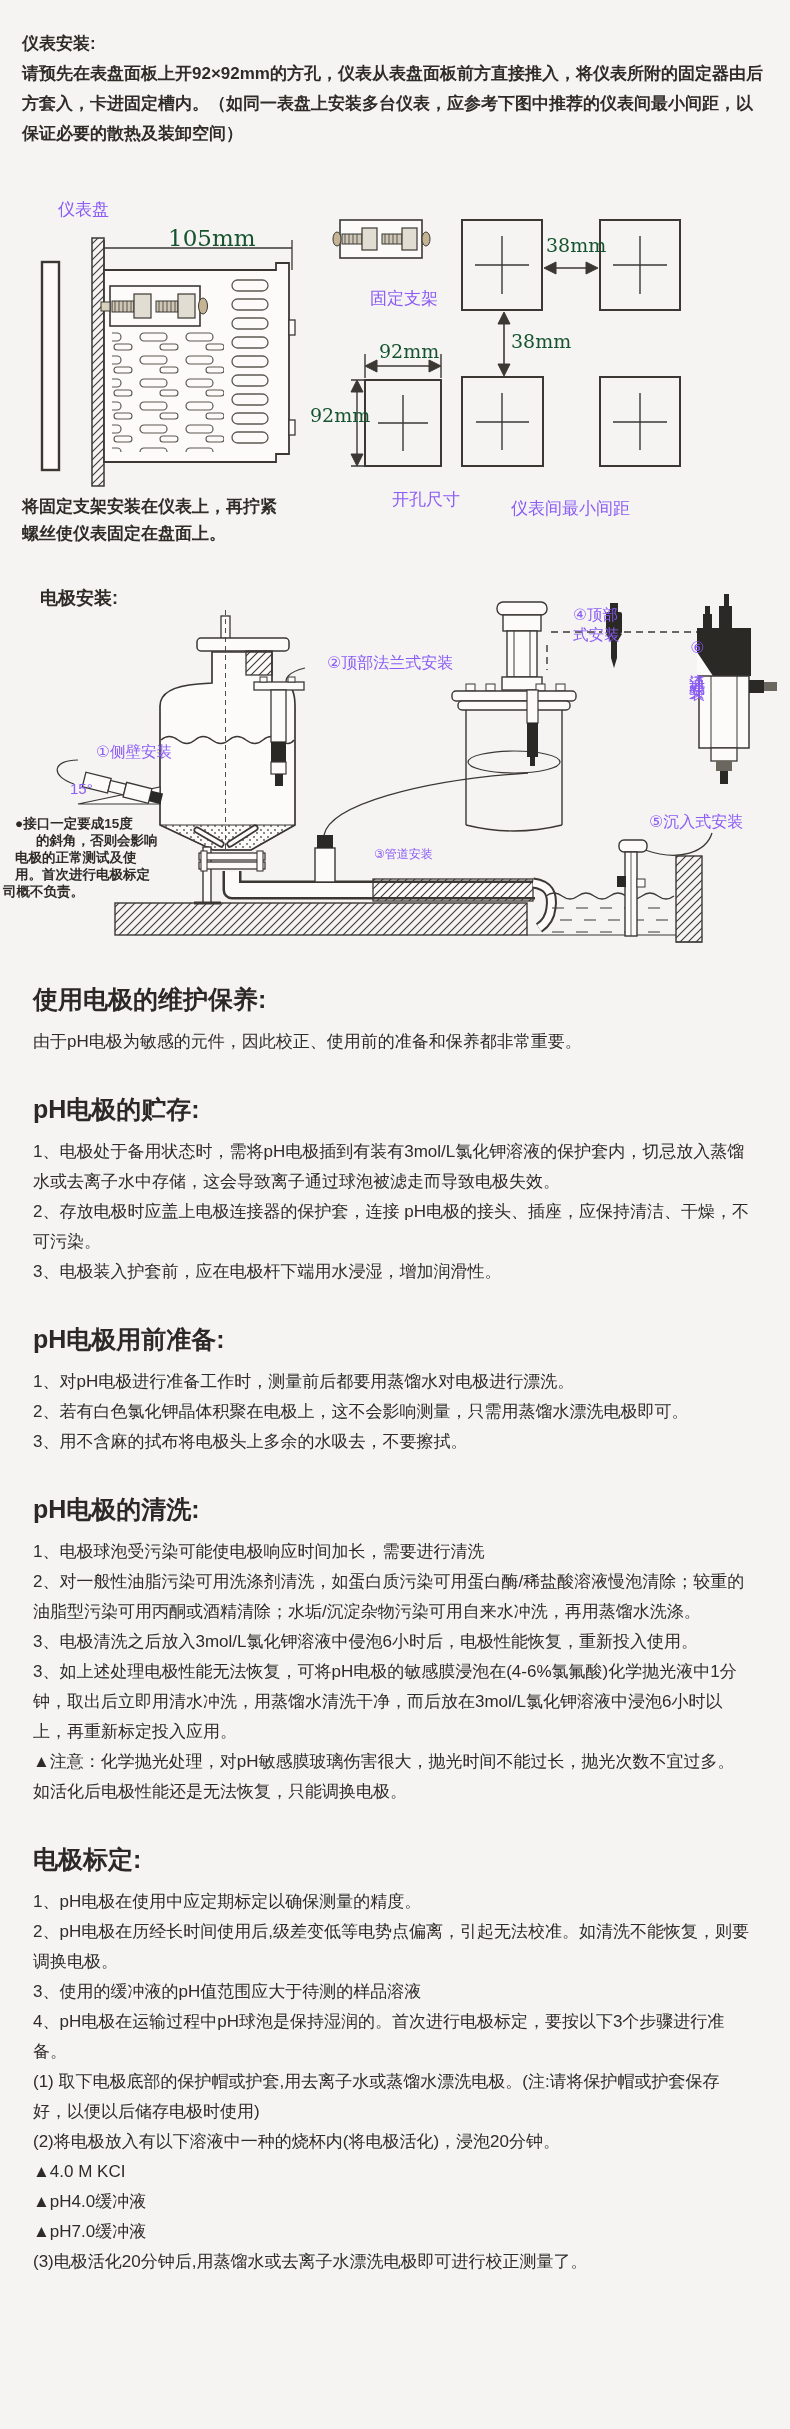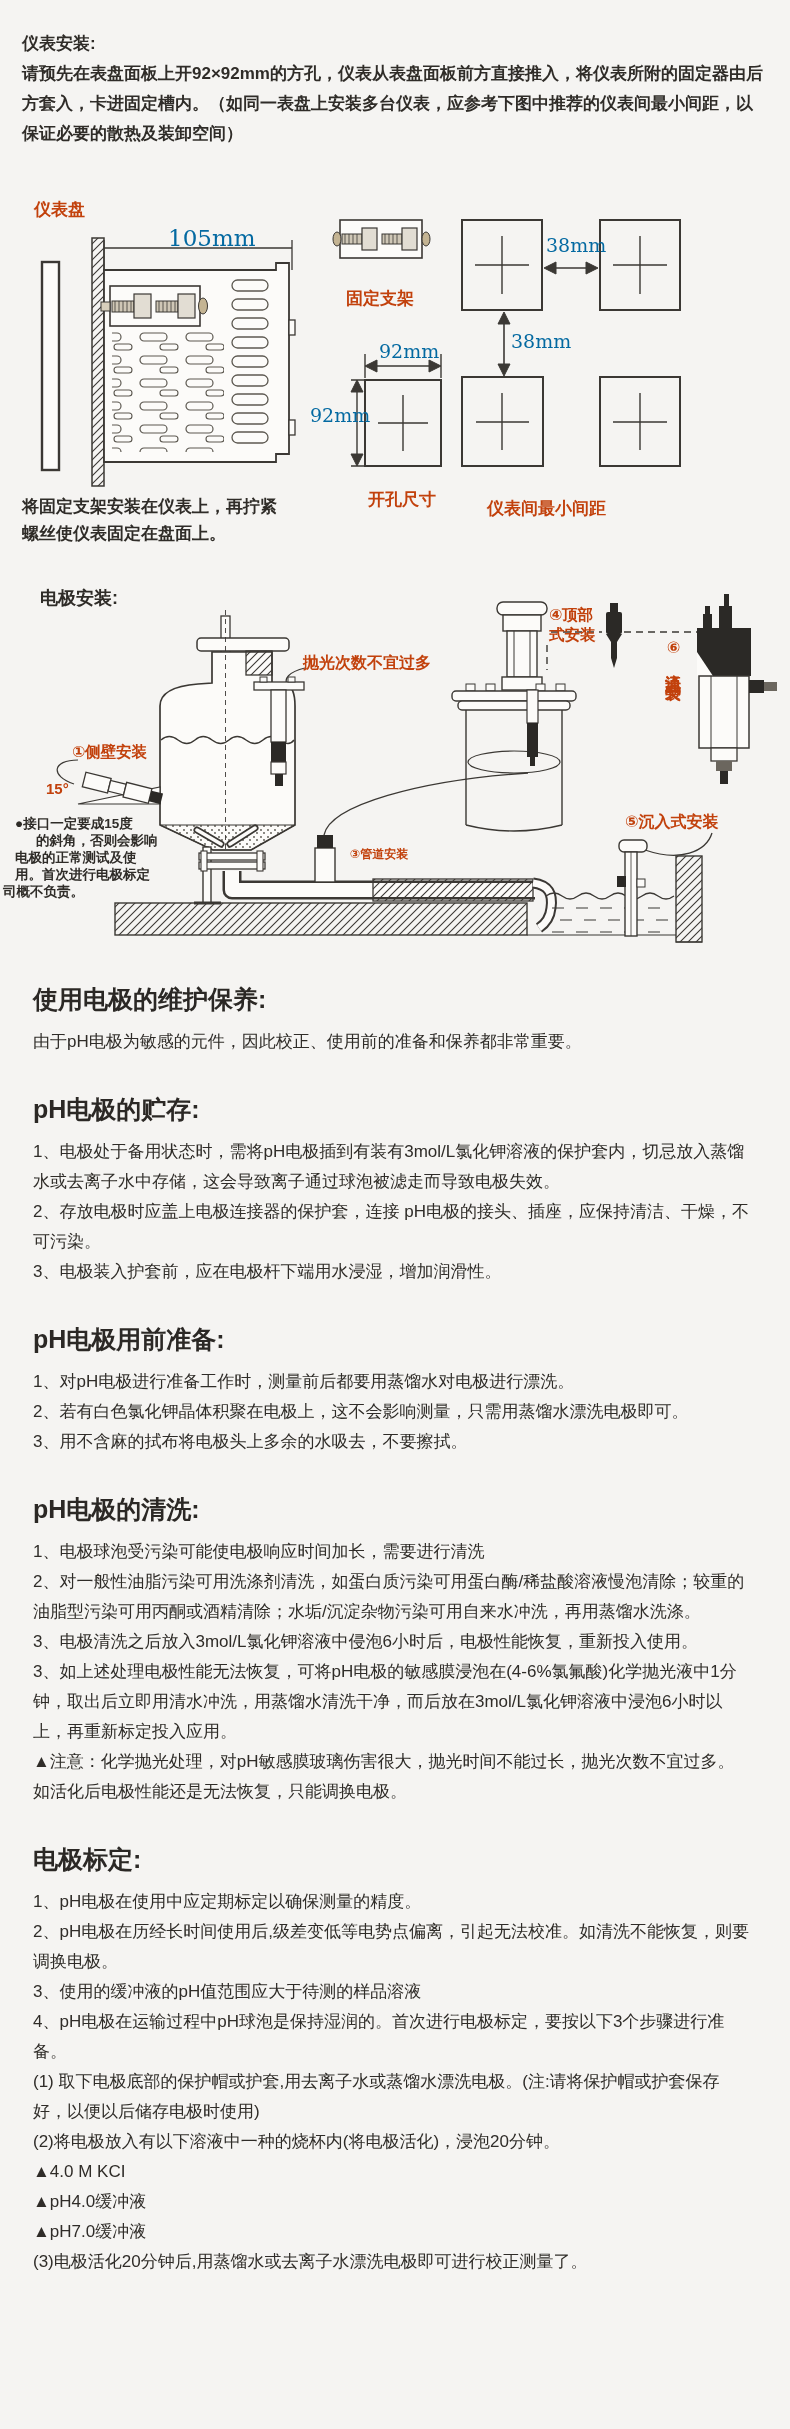--- a/index.html
+++ b/index.html
@@ -5,23 +5,23 @@
   html,body{margin:0;padding:0;}
   body{
     width:790px;height:2429px;position:relative;overflow:hidden;
     background:#f5f4f2;color:#2f2c28;
     font-family:"Liberation Sans","DejaVu Sans",sans-serif;
   }
   .abs{position:absolute;}
   .h-small{font-size:17px;font-weight:700;}
   .bodytext{font-size:17px;font-weight:600;line-height:30px;width:745px;}
   .diagram{position:absolute;left:0;width:790px;}
-  .dlabel{position:absolute;font-size:15.5px;font-weight:700;white-space:nowrap;color:#c2410c;}
+  .dlabel{position:absolute;font-size:15.5px;font-weight:400;white-space:nowrap;color:#8b5cf6;margin-left:24px;}
   .dlabel.big{font-size:17px;}
-  .dim{position:absolute;font-family:"DejaVu Serif","Liberation Serif",serif;font-weight:400;white-space:nowrap;color:#0369a1;}
+  .dim{position:absolute;font-family:"DejaVu Serif","Liberation Serif",serif;font-weight:400;white-space:nowrap;color:#14532d;}
   .note2{position:absolute;font-size:17px;font-weight:600;line-height:27px;white-space:nowrap;}
   .smallnote{position:absolute;font-size:13.5px;font-weight:600;line-height:17.2px;white-space:nowrap;}
   .vert{writing-mode:vertical-rl;text-orientation:upright;letter-spacing:3px;}
   .tsecs{position:absolute;left:33px;top:983px;width:716px;}
   .tsecs h2{font-size:25px;font-weight:700;margin:36px 0 11px 0;color:#2b2825;}
   .tsecs .sec:first-child h2{margin-top:0;}
   .tsecs p{margin:0;font-size:17px;font-weight:500;line-height:30px;}
   svg{display:block;}
 </style>
 </head>
@@ -256,21 +256,21 @@
       <rect x="619" y="250" width="28" height="12" rx="5" fill="#fcfbf9" stroke="#3b3834" stroke-width="1.4"></rect>
       <rect x="625" y="262" width="12" height="84" fill="#fcfbf9" stroke="#3b3834" stroke-width="1.4"></rect>
       <path d="M631 262 V346" stroke="#3b3834" stroke-width="0.8"></path>
       <rect x="617" y="286" width="9" height="11" fill="#2b2926"></rect>
       <rect x="637" y="289" width="8" height="8" fill="#fcfbf9" stroke="#3b3834" stroke-width="1"></rect>
     </g>
   </svg>
 
   <span class="dlabel" style="left:72px;top:152px;">①侧壁安装</span>
   <span class="dlabel" style="left:46px;top:190px;font-size:15px;">15°</span>
-  <span class="dlabel" style="left:303px;top:63px;font-size:16px;">抛光次数不宜过多</span>
+  <span class="dlabel" style="left:303px;top:63px;font-size:16px;">②顶部法兰式安装</span>
   <span class="dlabel" style="left:350px;top:256px;font-size:12px;">③管道安装</span>
   <span class="dlabel" style="left:549px;top:15px;">④顶部</span>
   <span class="dlabel" style="left:549px;top:35px;">式安装</span>
   <span class="dlabel" style="left:625px;top:222px;font-size:16px;">⑤沉入式安装</span>
   <span class="dlabel vert" style="left:662px;top:48px;height:150px;font-size:16px;">⑥流通式安装</span>
   <span class="smallnote" style="left:15px;top:225px;">●接口一定要成15度</span>
   <span class="smallnote" style="left:15px;top:242px;padding-left:21px;">的斜角，否则会影响</span>
   <span class="smallnote" style="left:15px;top:259px;">电极的正常测试及使</span>
   <span class="smallnote" style="left:15px;top:276px;">用。首次进行电极标定</span>
   <span class="smallnote" style="left:3px;top:293px;text-align:center;">司概不负责。</span>

